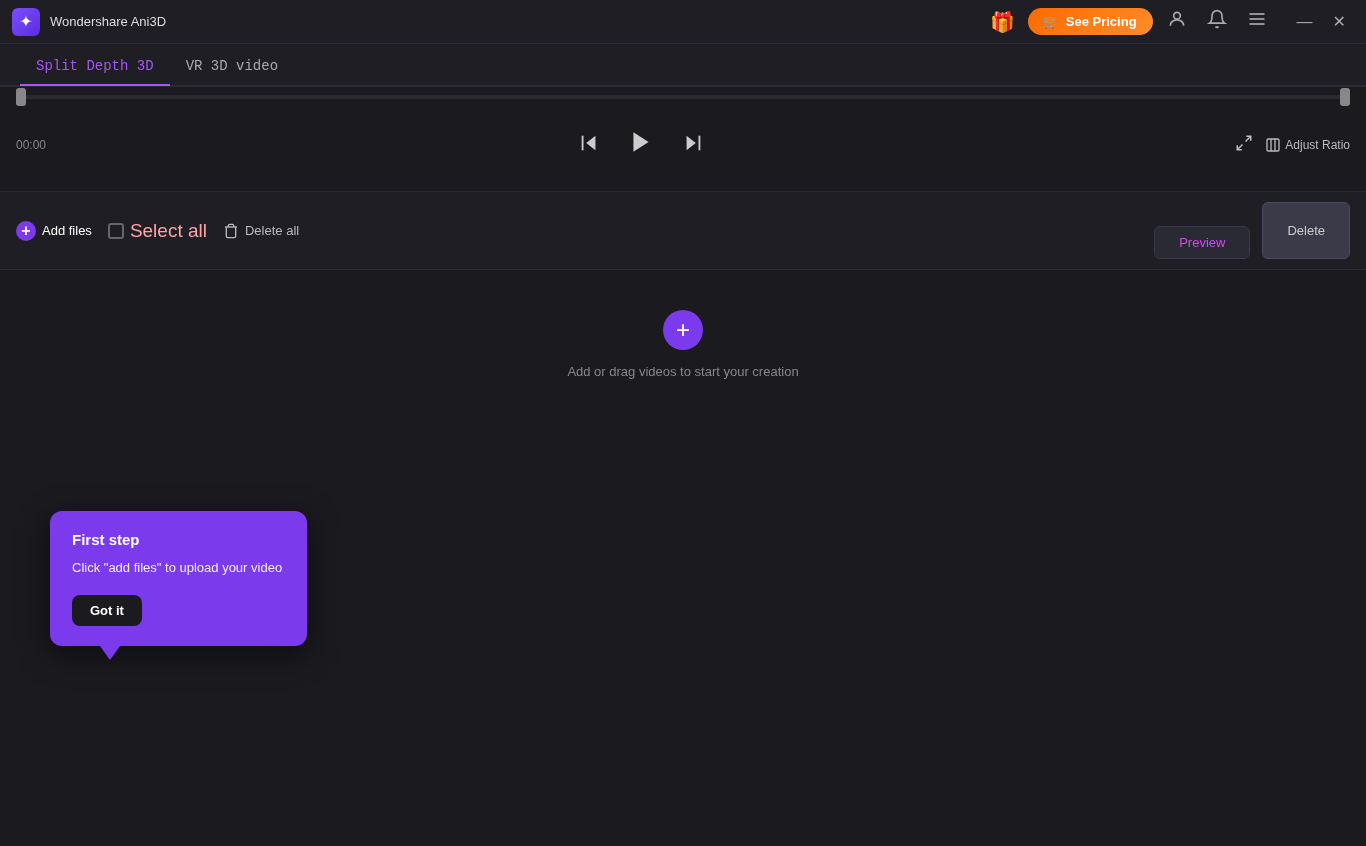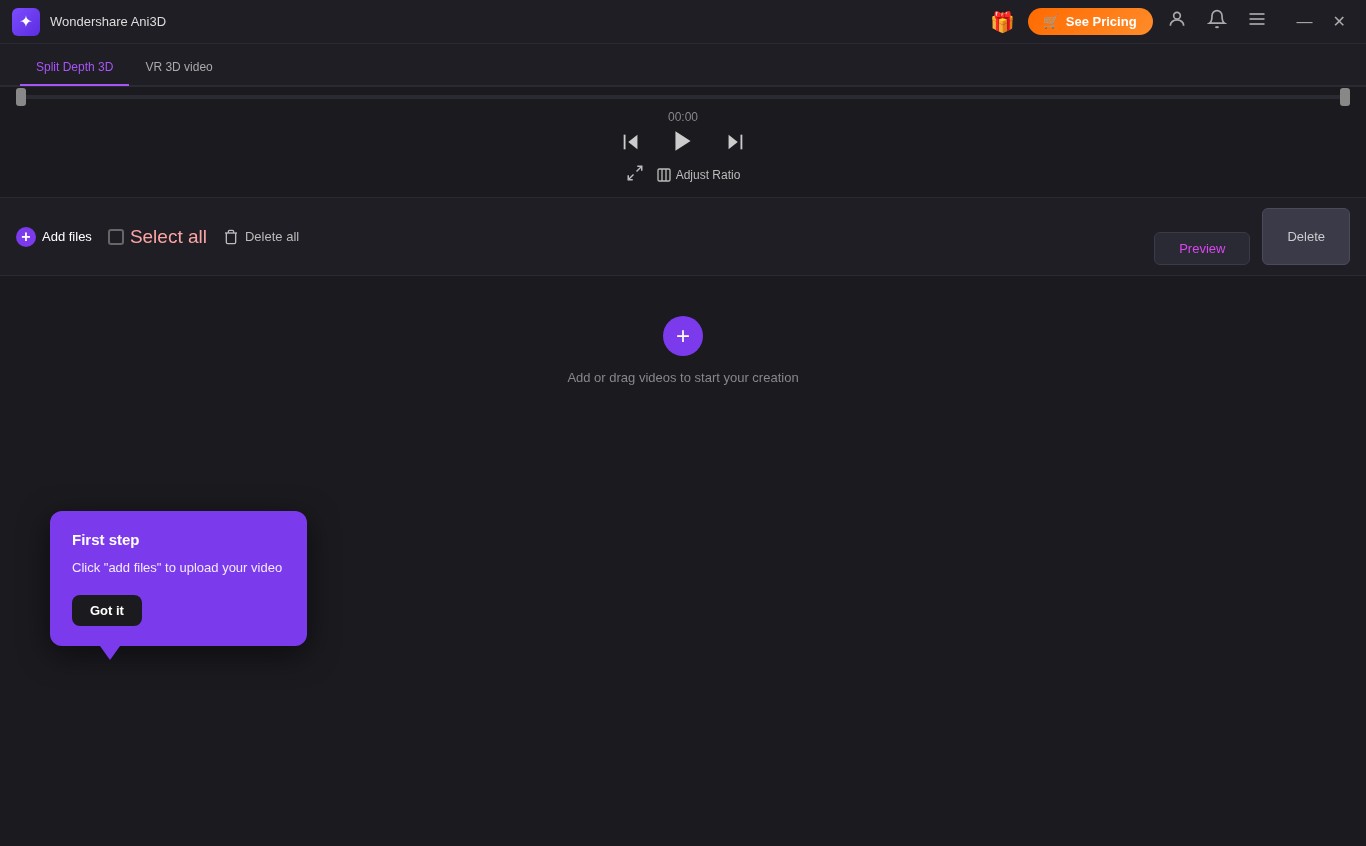--- a/index.html
+++ b/index.html
@@ -97,25 +97,26 @@
     .tabs-bar {
       background: #1e1e24;
       display: flex;
       align-items: flex-end;
       padding: 0 20px;
       height: 42px;
       border-bottom: 1px solid #2a2a33;
     }
     .tab {
       padding: 10px 16px;
-      font-size: 12px;
+      font-size: 14px;
       cursor: pointer;
       color: #aaa;
       border-bottom: 2px solid transparent;
       margin-bottom: -1px;
+      font-family: Liberation Mono, monospace;
     }
     .tab.active {
       color: #a855f7;
       border-bottom: 2px solid #a855f7;
       font-weight: 500;
     }
 
     
     .left-panel {
       width: 318px;
@@ -146,22 +147,21 @@
     
     .playback-area {
       background: #1a1a1f;
       border-top: 1px solid #2a2a33;
     }
 
     .playback-controls {
       display: flex;
       align-items: center;
       justify-content: space-between;
-      padding: 11px 16px;
-      flex-direction: column;
+      padding: 26px 16px;
     }
     .time-display {
       font-size: 12px;
       color: #888;
       font-variant-numeric: tabular-nums;
     }
     .controls-center {
       display: flex;
       align-items: center;
       gap: 20px;

